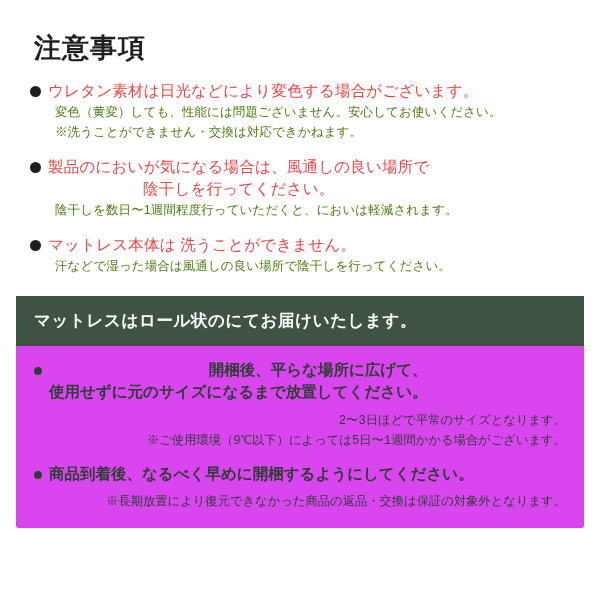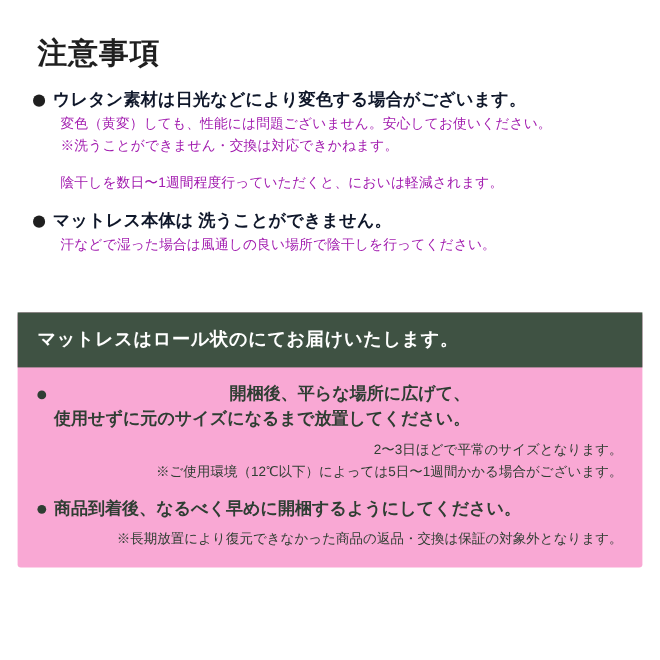--- a/index.html
+++ b/index.html
@@ -33,55 +33,56 @@
     margin: 0 0 0 6px;
   }
   .note-block {
     margin-bottom: 14px;
   }
   .note-head {
     display: flex;
     align-items: flex-start;
     font-size: 15.5px;
     line-height: 1.42;
-    color: #0f172a;
-    font-weight: 700;
+    color: #ef4444;
+    font-weight: 400;
     text-align: center;
   }
   .bullet-dot {
     width: 11px;
     height: 11px;
     border-radius: 50%;
     background: #1f1f1f;
     flex: 0 0 auto;
     margin-top: 6px;
     margin-right: 7px;
   }
   .note-head-text {
     letter-spacing: 0.2px;
   }
   .note-sub {
     margin-left: 25px;
     font-size: 12.5px;
     line-height: 1.6;
-    color: #a21caf;
+    color: #4d7c0f;
     letter-spacing: 0.1px;
   }
   .note-sub div {
     white-space: nowrap;
   }
 
   .panel {
     position: absolute;
     left: 16px;
     right: 16px;
-    top: 284px;
-    background: #f9a8d4;
+    top: 296px;
+    background: #d946ef;
     border-radius: 3px;
     padding: 0 0 16px 0;
+    font-family: Liberation Mono, monospace;
   }
   .panel-banner {
     background: #3f5243;
     color: #ffffff;
     font-size: 16.5px;
     font-weight: bold;
     letter-spacing: 0.6px;
     padding: 14px 16px 14px 18px;
     display: flex;
     align-items: center;
@@ -145,20 +146,27 @@
         <span class="bullet-dot"></span>
         <span class="note-head-text">ウレタン素材は日光などにより変色する場合がございます。</span>
       </div>
       <div class="note-sub">
         <div>変色（黄変）しても、性能には問題ございません。安心してお使いください。</div>
         <div>※洗うことができません・交換は対応できかねます。</div>
       </div>
     </div>
 
     <div class="note-block">
+      <div class="note-head">
+        <span class="bullet-dot"></span>
+        <span class="note-head-text">
+          <div>製品のにおいが気になる場合は、風通しの良い場所で</div>
+          <div>陰干しを行ってください。</div>
+        </span>
+      </div>
       <div class="note-sub">
         <div>陰干しを数日〜1週間程度行っていただくと、においは軽減されます。</div>
       </div>
     </div>
 
     <div class="note-block">
       <div class="note-head">
         <span class="bullet-dot"></span>
         <span class="note-head-text">マットレス本体は 洗うことができません。</span>
       </div>
@@ -180,21 +188,21 @@
       <div class="panel-item">
         <div class="panel-head">
           <span class="panel-dot"></span>
           <span class="panel-head-lines">
             <div>開梱後、平らな場所に広げて、</div>
             <div>使用せずに元のサイズになるまで放置してください。</div>
           </span>
         </div>
         <div class="panel-sub">
           <div>2〜3日ほどで平常のサイズとなります。</div>
-          <div>※ご使用環境（12℃以下）によっては5日〜1週間かかる場合がございます。</div>
+          <div>※ご使用環境（9℃以下）によっては5日〜1週間かかる場合がございます。</div>
         </div>
       </div>
 
       <div class="panel-item">
         <div class="panel-head">
           <span class="panel-dot"></span>
           <span class="panel-head-lines">
             <div>商品到着後、なるべく早めに開梱するようにしてください。</div>
           </span>
         </div>

